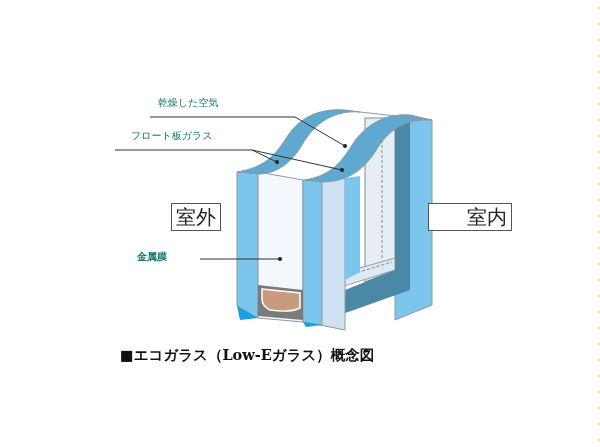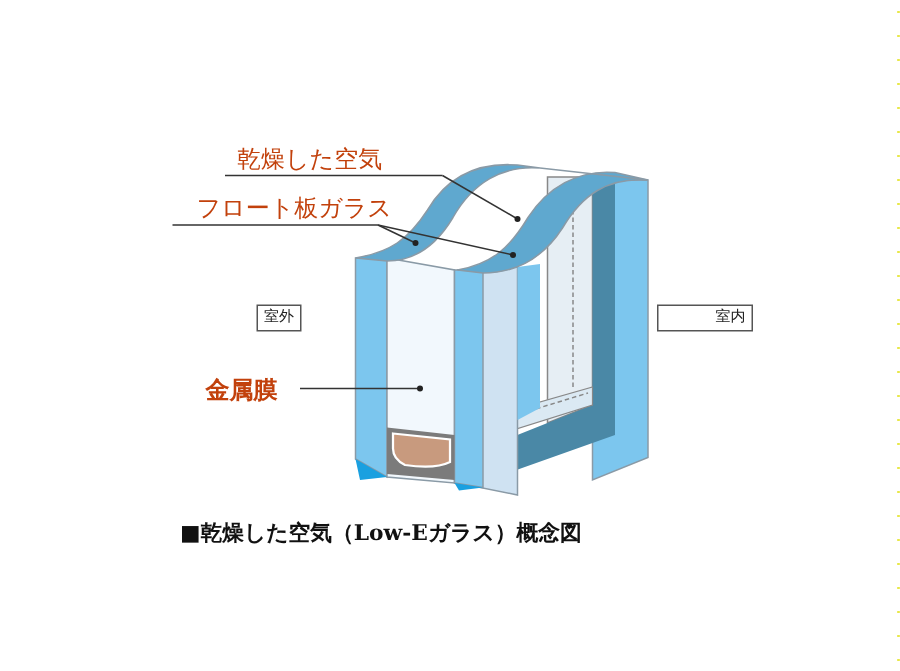--- a/index.html
+++ b/index.html
@@ -2,22 +2,22 @@
 <html><head>
 <meta charset="utf-8">
 <style>
   html, body { margin:0; padding:0; background:#ffffff; }
   body { width:600px; height:447px; position:relative; overflow:hidden;
          font-family:"DejaVu Sans", "Liberation Sans", sans-serif; }
   .dots { position:absolute; left:598px; top:0; width:2px; height:447px;
           background-image: radial-gradient(circle, #e8e84a 0.7px, transparent 1px);
           background-size: 2px 16px; }
   svg { position:absolute; left:0; top:0; }
-  .label { position:absolute; font-size:16px; color:#c2410c; white-space:nowrap; line-height:1; }
-  .boxlabel { position:absolute; font-size:10px; color:#222; border:1px solid #555;
+  .label { position:absolute; font-size:10px; color:#0f766e; white-space:nowrap; line-height:1; }
+  .boxlabel { position:absolute; font-size:20px; color:#222; border:1px solid #555;
               background:#fff; padding:3px 4px; line-height:1; }
   .caption { position:absolute; left:120px; top:346px; font-family:"DejaVu Serif","Liberation Serif",serif;
              font-weight:bold; font-size:14.5px; color:#111; white-space:nowrap; }
 </style>
 </head>
 <body>
 
 <div class="dots"></div>
 
 <svg width="600" height="447" viewBox="0 0 600 447">
@@ -60,14 +60,14 @@
   <line x1="252" y1="150" x2="342" y2="170" stroke="#333" stroke-width="1"></line>
   <circle cx="342" cy="170" r="2" fill="#222"></circle>
   <line x1="200" y1="259" x2="280" y2="259" stroke="#333" stroke-width="1"></line>
   <circle cx="280" cy="259" r="2" fill="#222"></circle>
 </svg>
 
 <div class="label" style="left:158px;top:98px;">乾燥した空気</div>
 <div class="label" style="left:131px;top:131px;">フロート板ガラス</div>
 <div class="label" style="left:137px;top:252px;font-weight:bold;">金属膜</div>
 <div class="boxlabel" style="left:171px;top:203px;">室外</div>
-<div class="boxlabel" style="left:438px;top:203px;padding-left:38px;">室内</div>
-<div class="caption">■乾燥した空気（Low-Eガラス）概念図</div>
+<div class="boxlabel" style="left:428px;top:203px;padding-left:38px;">室内</div>
+<div class="caption">■エコガラス（Low-Eガラス）概念図</div>
 
 </body></html>

